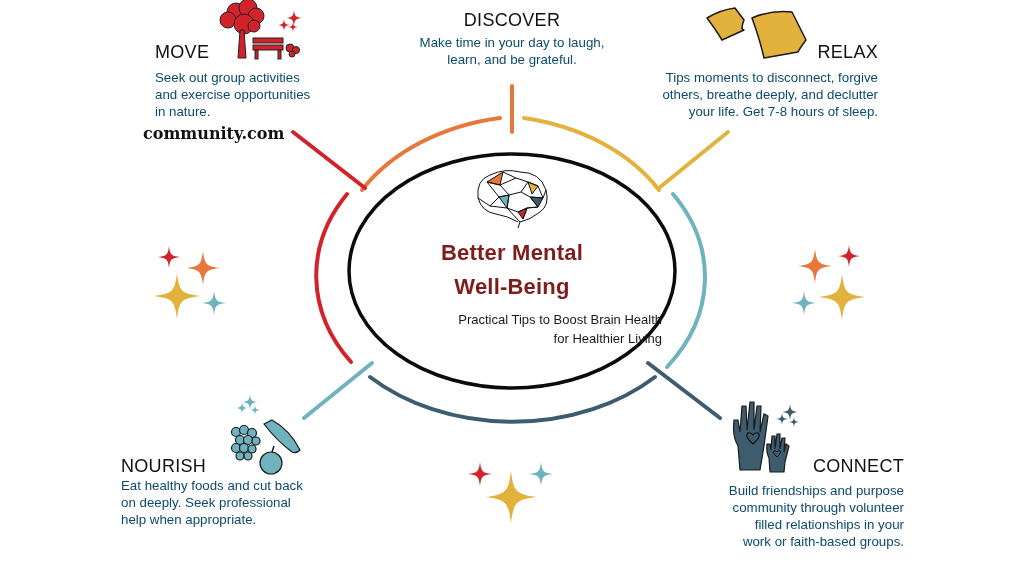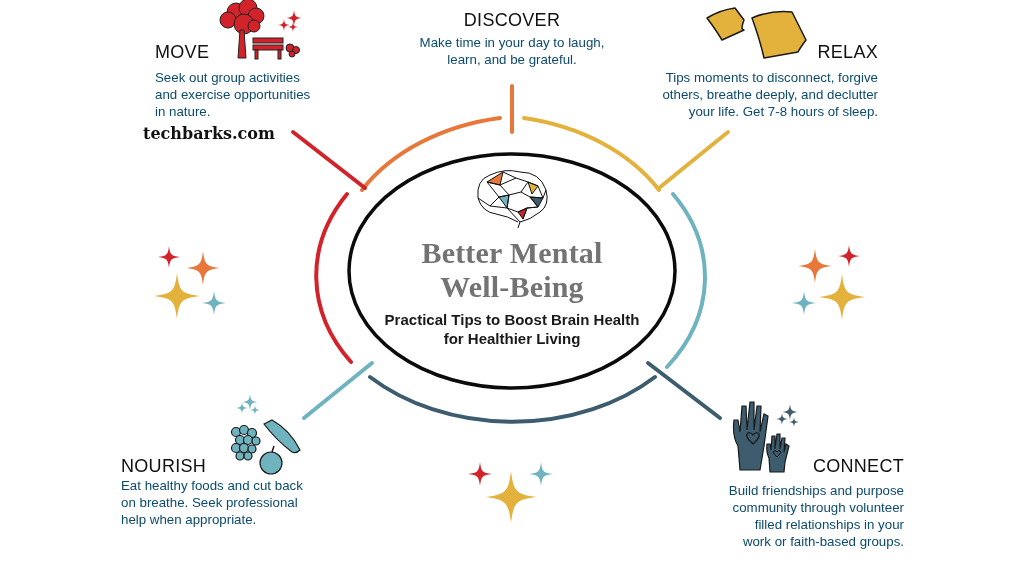--- a/index.html
+++ b/index.html
@@ -4,22 +4,22 @@
 <style>
   html, body { margin:0; padding:0; }
   body { width:1024px; height:576px; background:#ffffff; position:relative; overflow:hidden;
          font-family:"Liberation Sans", "DejaVu Sans", sans-serif; color:#111; }
   .abs { position:absolute; }
   .heading { font-weight:normal; font-size:18px; letter-spacing:0.3px; color:#111; }
   .desc { font-size:13.3px; line-height:17px; color:#0c4a6e; }
   .right { text-align:right; }
   .center { text-align:center; }
   svg { position:absolute; left:0; top:0; }
-  .title { font-family:Liberation Serif, serif; font-weight:bold; font-size:30px; line-height:34px; color:#737373; letter-spacing:0.2px; }
-  .subtitle { font-size:15px; line-height:19px; color:#1a1a1a; font-weight:bold; }
+  .title { font-family:Liberation Sans, sans-serif; font-weight:bold; font-size:22px; line-height:34px; color:#7f1d1d; letter-spacing:0.2px; }
+  .subtitle { font-size:13px; line-height:19px; color:#1a1a1a; font-weight:normal;text-align:right; }
   .watermark { font-family:"DejaVu Serif", serif; font-weight:bold; font-size:16px; color:#111; }
 </style>
 </head>
 <body>
 
 <svg width="1024" height="576" viewBox="0 0 1024 576">
 
   <ellipse cx="512" cy="271" rx="163" ry="117" fill="none" stroke="#0b0b0b" stroke-width="3.5"></ellipse>
 
   <path d="M 362 190 A 200 150 0 0 1 500 118" fill="none" stroke="#e8773a" stroke-width="4" stroke-linecap="round"></path>
@@ -133,21 +133,21 @@
 
 <div class="abs" style="left:155px; top:42px;">
   <div class="heading">MOVE</div>
   <div class="desc" style="margin-top:6px;">
     <div>Seek out group activities</div>
     <div>and exercise opportunities</div>
     <div>in nature.</div>
   </div>
 </div>
 
-<div class="abs watermark" style="left:143px; top:124px;">techbarks.com</div>
+<div class="abs watermark" style="left:143px; top:124px;">community.com</div>
 
 <div class="abs center" style="left:392px; top:10px; width:240px;">
   <div class="heading">DISCOVER</div>
   <div class="desc" style="margin-top:3px;">
     <div>Make time in your day to laugh,</div>
     <div>learn, and be grateful.</div>
   </div>
 </div>
 
 <div class="abs right" style="left:620px; top:42px; width:258px;">
@@ -156,21 +156,21 @@
     <div>Tips moments to disconnect, forgive</div>
     <div>others, breathe deeply, and declutter</div>
     <div>your life. Get 7-8 hours of sleep.</div>
   </div>
 </div>
 
 <div class="abs" style="left:121px; top:456px;">
   <div class="heading">NOURISH</div>
   <div class="desc" style="">
     <div>Eat healthy foods and cut back</div>
-    <div>on breathe. Seek professional</div>
+    <div>on deeply. Seek professional</div>
     <div>help when appropriate.</div>
   </div>
 </div>
 
 <div class="abs right" style="left:660px; top:456px; width:244px;">
   <div class="heading">CONNECT</div>
   <div class="desc" style="margin-top:5px;">
     <div>Build friendships and purpose</div>
     <div>community through volunteer</div>
     <div>filled relationships in your</div>

